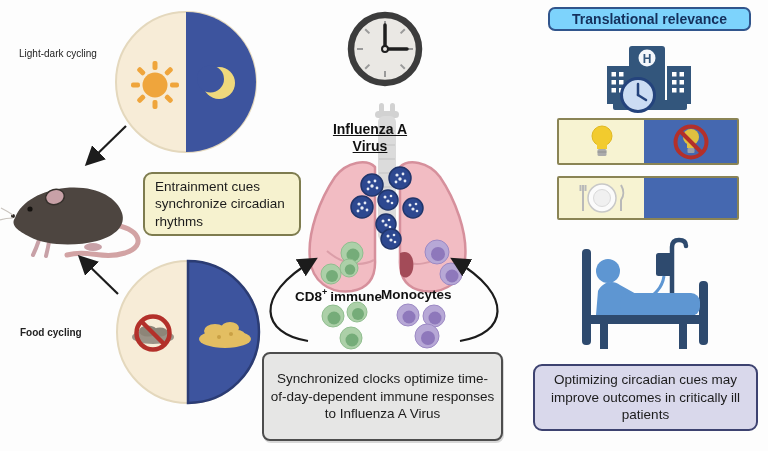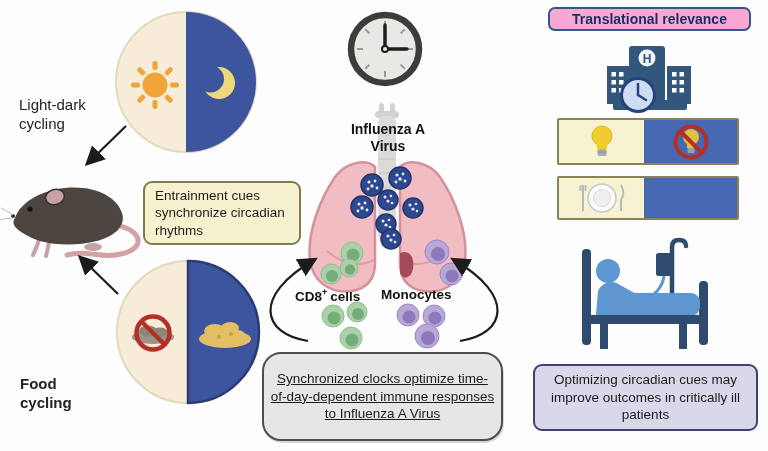--- a/index.html
+++ b/index.html
@@ -1,27 +1,27 @@
 <!DOCTYPE html>
 <html><head>
 <meta charset="utf-8">
 <style>
   html,body{margin:0;padding:0;background:#fff;}
   #fig{position:relative;width:768px;height:451px;background:#fdfdfd;overflow:hidden;
        font-family:"Liberation Sans",sans-serif;color:#1c1c1c;}
   .abs{position:absolute;}
-  .lbl{font-size:15px;line-height:1.25;color:#222;margin-top:48px;}
+  .lbl{font-size:10px;line-height:1.25;color:#222;}
   .note{box-sizing:border-box;border-radius:9px;font-size:13.5px;line-height:1.3;
         display:flex;align-items:center;}
-  .note-yellow{background:#F6F2CF;border:2px solid #7E7C4F;padding:7px 10px;margin-top:9px;}
+  .note-yellow{background:#F6F2CF;border:2px solid #7E7C4F;padding:7px 10px;}
   .note-gray{background:#E6E6E5;border:2px solid #4d4d4d;text-align:center;justify-content:center;
-             padding:6px 6px;border-radius:19px;box-shadow:1px 2px 0 rgba(0,0,0,.15);text-decoration:underline;}
+             padding:6px 6px;border-radius:8px;box-shadow:1px 2px 0 rgba(0,0,0,.15);}
   .note-lav{background:#D9D8EB;border:2.5px solid #3D4270;text-align:center;justify-content:center;
             padding:24px 8px;}
-  .hdr{background:#f9a8d4;border:2px solid #31558C;border-radius:7px;color:#14305C;
+  .hdr{background:#7dd3fc;border:2px solid #31558C;border-radius:7px;color:#14305C;
        font-weight:bold;font-size:14px;display:flex;align-items:center;justify-content:center;
        box-sizing:border-box;}
   .btitle{font-weight:bold;font-size:14px;text-align:center;line-height:1.2;color:#111;}
   .celllbl{font-weight:bold;font-size:13.5px;color:#111;white-space:nowrap;}
   .sup{font-size:9px;vertical-align:super;}
   .rest{margin-left:3px;}
   .row{box-sizing:border-box;border:2px solid #8A8455;border-radius:2px;display:flex;overflow:hidden;}
   .row .day{background:#F7F3D2;flex:0 0 48%;display:flex;align-items:center;justify-content:center;}
   .row .night{background:#4568B0;flex:1;display:flex;align-items:center;justify-content:center;}
   svg{display:block;overflow:visible;}
@@ -118,21 +118,21 @@
     <g stroke="#CFCFCF" stroke-width="2">
       <line x1="8" y1="28" x2="24" y2="28"></line>
         <line x1="8" y1="42" x2="24" y2="42"></line>
       <line x1="8" y1="56" x2="24" y2="56"></line>
         <line x1="8" y1="70" x2="24" y2="70"></line>
       <line x1="8" y1="84" x2="24" y2="84"></line>
         <line x1="8" y1="98" x2="24" y2="98"></line>
     </g>
   </svg>
 
-  <div class="abs btitle" style="left:338px;top:121px;width:100px;z-index:5;">Influenza A Virus</div>
+  <div class="abs btitle" style="left:320px;top:121px;width:100px;z-index:5;text-decoration:underline;">Influenza A Virus</div>
 
   <svg class="abs" style="left:295px;top:157px;z-index:2;" width="185" height="140" viewBox="0 0 185 140" role="img">
     <path d="M80,10 C72,2 52,4 40,20 C25,42 12,76 15,102 C17,124 34,137 57,134 C74,131 81,120 80,102 L80,10 Z" fill="#F2BCC3" stroke="#D6909C" stroke-width="2.5" stroke-linejoin="round"></path>
     <path d="M105,10 C113,2 133,4 145,20 C160,42 173,76 170,102 C168,124 151,137 128,134 C111,131 104,120 105,102 L105,10 Z" fill="#F2BCC3" stroke="#D6909C" stroke-width="2.5" stroke-linejoin="round"></path>
     <path d="M32,94 C48,108 66,110 79,103" fill="none" stroke="#DB9EA8" stroke-width="2"></path>
     <path d="M153,94 C137,108 119,110 106,103" fill="none" stroke="#DB9EA8" stroke-width="2"></path>
     <path d="M105,96 C114,92 120,100 118,112 C116,122 107,123 105,116 Z" fill="#A34B58"></path>
   </svg>
 
   <svg class="abs" style="left:348px;top:170px;z-index:3;" width="80" height="80" viewBox="0 0 80 80" role="img">
@@ -212,21 +212,21 @@
         <circle r="12" fill="#B7A8D6" stroke="#9C89C4" stroke-width="1"></circle>
         <circle cx="1" cy="2" r="7" fill="#8A72B8" opacity=".9"></circle>
       </g>
     <g transform="translate(29,36)">
         <circle r="11" fill="#B7A8D6" stroke="#9C89C4" stroke-width="1"></circle>
         <circle cx="1" cy="2" r="6.5" fill="#8A72B8" opacity=".9"></circle>
       </g>
   </svg>
 
   <div class="abs celllbl" style="left:295px;top:287px;z-index:5;">
-    <span>CD8</span><span class="sup">+</span><span class="rest">cells</span>
+    <span>CD8</span><span class="sup">+</span><span class="rest">immune</span>
   </div>
   <div class="abs celllbl" style="left:381px;top:287px;z-index:5;">Monocytes</div>
 
   <svg class="abs" style="left:318px;top:300px;z-index:3;" width="52" height="52" viewBox="0 0 52 52" role="img">
     <g transform="translate(15,16)">
         <circle r="11" fill="#ACD0A8" stroke="#90BE8F" stroke-width="1"></circle>
         <circle cx="1" cy="2" r="6.5" fill="#6FA773" opacity=".9"></circle>
       </g>
     <g transform="translate(39,12)">
         <circle r="10" fill="#ACD0A8" stroke="#90BE8F" stroke-width="1"></circle>

